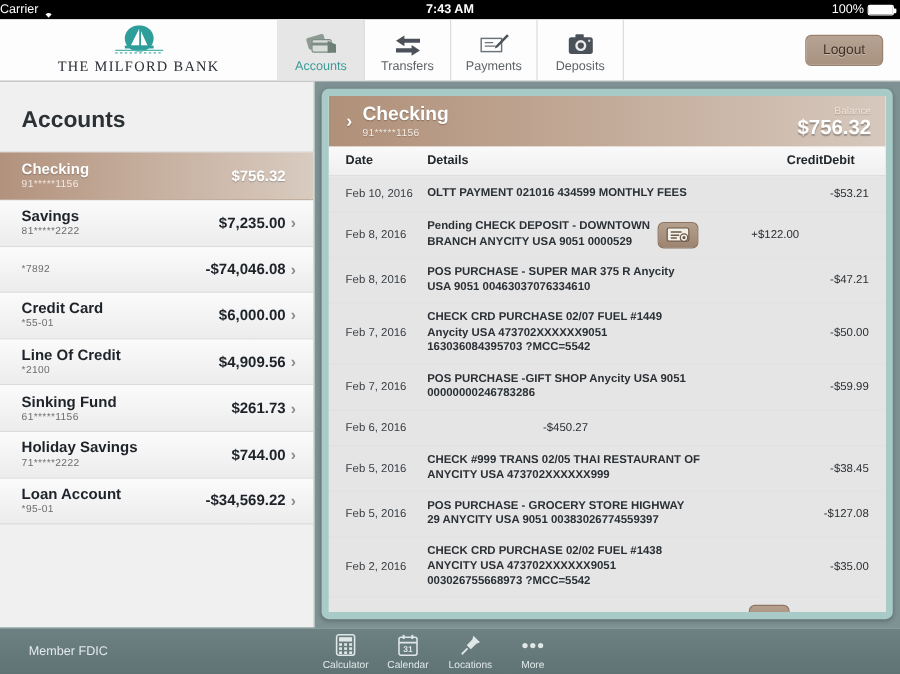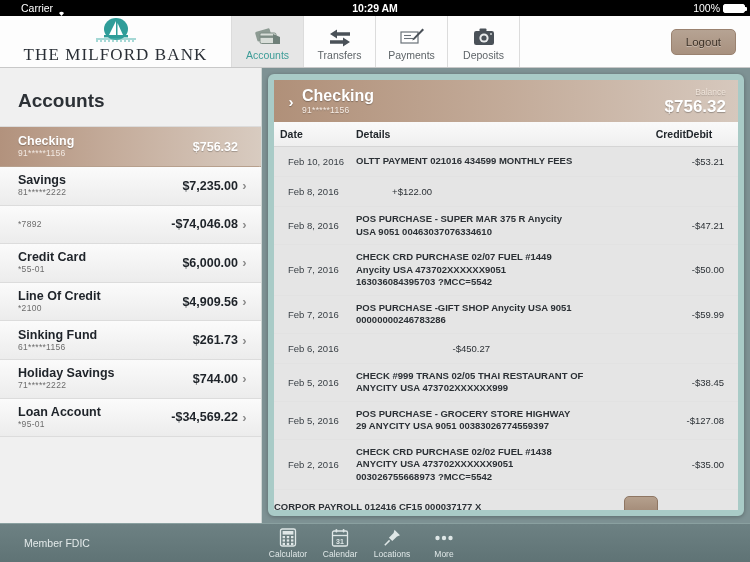--- a/index.html
+++ b/index.html
@@ -9,37 +9,37 @@
     overflow: hidden;
     background: #6f8385;
   }
   #app { position: relative; width: 750px; height: 562px; overflow: hidden; }
 
   
   .statusbar {
     position: absolute; top: 0; left: 0; width: 750px; height: 16px;
     background: #000; color: #fff; font-size: 10.5px; line-height: 16px;
   }
-  .sb-left { position: absolute; left: 21px; top: 0; display: flex; align-items: center; gap: 4px; }
+  .sb-left { position: absolute; left: 0; top: 0; display: flex; align-items: center; gap: 4px; }
   .sb-center { position: absolute; left: 0; width: 750px; text-align: center; font-weight: bold; }
   .sb-right { position: absolute; right: 5px; top: 0; display: flex; align-items: center; gap: 3px; }
   .wifi-icon { display: inline-block; width: 9px; height: 9px; position: relative; top: 1px; }
   .batt { width: 22px; height: 9px; border: 1px solid #fff; border-radius: 2px; position: relative; }
   .batt::after { content: ""; position: absolute; right: -3px; top: 2px; width: 2px; height: 4px; background: #fff; border-radius: 0 1px 1px 0; }
   .batt i { display: block; height: 100%; background: #fff; width: 100%; }
 
   
   .topbar {
     position: absolute; top: 16px; left: 0; width: 750px; height: 52px;
     background: #fdfdfd; border-bottom: 1px solid #c8c8c8;
     display: flex; align-items: stretch;
   }
   .brand { width: 232px; display: flex; flex-direction: column; align-items: center; justify-content: center; border-right: 1px solid #dcdcdc; }
   .brand-mark { width: 46px; height: 26px; }
-  .brand-name { font-family: "Liberation Serif", serif; font-size: 17px; letter-spacing: 1.1px; color: #2a2f36; margin-top: 1px; }
+  .brand-name { font-family: "Liberation Serif", serif; font-size: 12px; letter-spacing: 1.1px; color: #2a2f36; margin-top: 1px; }
 
   .navtabs { display: flex; align-items: stretch; }
   .navtab {
     width: 72px; display: flex; flex-direction: column; align-items: center; justify-content: center;
     border-right: 1px solid #dcdcdc; gap: 1px; cursor: pointer;
   }
   .navtab .ti { height: 26px; display: flex; align-items: flex-end; justify-content: center; }
   .navtab .tl { font-size: 10.5px; color: #5e6468; }
   .navtab.active { background: #e6e6e6; }
   .navtab.active .tl { color: #3c9c97; }
@@ -104,21 +104,21 @@
   .ph-no { font-size: 8.5px; color: #f5ece5; line-height: 11px; letter-spacing: .3px; text-shadow: 0 1px 1px rgba(0,0,0,.2); }
   .ph-right { margin-left: auto; text-align: right; }
   .ph-ballbl { font-size: 8.5px; color: #efe4da; line-height: 10px; text-shadow: 0 1px 1px rgba(0,0,0,.2); }
   .ph-bal { font-size: 17px; font-weight: bold; color: #fff; line-height: 19px; text-shadow: 0 1px 1px rgba(0,0,0,.28); }
 
   .cols {
     height: 25px; display: flex; align-items: center;
     background: linear-gradient(#fafafa, #efefef); border-bottom: 1px solid #d5d5d5;
     font-size: 10.5px; font-weight: bold; color: #22272c;
   }
-  .c-date { width: 82px; padding-left: 6px; }
+  .c-date { width: 82px; padding-left: 14px; }
   .c-det { flex: 1; }
   .c-cred { width: 76px; text-align: right; }
   .c-deb { width: 52px; text-align: left; padding-right: 26px; }
 
   .txlist { height: 369px; overflow: hidden; background: #e5e5e5; }
   .tx { display: flex; align-items: center; border-bottom: 1px solid #e2e2e2; padding: 6px 0; min-height: 30px; }
   .tx-date { width: 82px; padding-left: 14px; font-size: 9.5px; color: #3a4046; flex-shrink: 0; }
   .tx-det { flex: 1; font-size: 9.5px; color: #2b3035; line-height: 12.5px; padding-right: 6px; white-space: pre-line; font-weight: bold; }
   .tx-cred { width: 76px; text-align: right; font-size: 9.5px; color: #2b3035; flex-shrink: 0; }
   .tx-deb { width: 72px; text-align: right; padding-right: 14px; font-size: 9.5px; color: #2b3035; flex-shrink: 0; }
@@ -148,21 +148,21 @@
 
   <div class="statusbar">
     <div class="sb-left">
       <span>Carrier</span>
       <span class="wifi-icon">
         <svg width="9" height="9" viewBox="0 0 12 12">
             <path d="M6 10.5 L2.6 6.6 A5 5 0 0 1 9.4 6.6 Z" fill="#fff"></path>
           </svg>
       </span>
     </div>
-    <div class="sb-center">10:29 AM</div>
+    <div class="sb-center">7:43 AM</div>
     <div class="sb-right">
       <span>100%</span>
       <span class="batt">
           <i></i>
         </span>
     </div>
   </div>
 
   <div class="topbar">
     <div class="brand">
@@ -325,20 +325,34 @@
           <div class="tx">
             <div class="tx-date">Feb 10, 2016</div>
             <div class="tx-detwrap">
               <div class="tx-det">OLTT PAYMENT 021016 434599 MONTHLY FEES</div>
             </div>
             <div class="tx-cred"></div>
             <div class="tx-deb">-$53.21</div>
           </div>
           <div class="tx">
             <div class="tx-date">Feb 8, 2016</div>
+            <div class="tx-detwrap">
+              <div class="tx-det">Pending CHECK DEPOSIT - DOWNTOWN
+BRANCH ANYCITY USA 9051 0000529</div>
+              <div class="chk-btn">
+                <svg width="20" height="13" viewBox="0 0 20 13">
+                  <rect x="1" y="1" width="18" height="11" rx="1.4" fill="#f3efe9" stroke="#6d5947" stroke-width="1"></rect>
+                  <line x1="4" y1="4.3" x2="13" y2="4.3" stroke="#6d5947" stroke-width="1.3"></line>
+                  <line x1="4" y1="7" x2="11" y2="7" stroke="#6d5947" stroke-width="1.3"></line>
+                  <line x1="4" y1="9.4" x2="9" y2="9.4" stroke="#6d5947" stroke-width="1.3"></line>
+                  <circle cx="15" cy="9" r="3.1" fill="#f3efe9" stroke="#6d5947" stroke-width="1"></circle>
+                  <circle cx="15" cy="9" r="1.3" fill="#6d5947"></circle>
+                </svg>
+              </div>
+            </div>
             <div class="tx-cred">+$122.00</div>
             <div class="tx-deb"></div>
           </div>
           <div class="tx">
             <div class="tx-date">Feb 8, 2016</div>
             <div class="tx-detwrap">
               <div class="tx-det">POS PURCHASE -  SUPER MAR 375 R Anycity
 USA 9051 00463037076334610</div>
             </div>
             <div class="tx-cred"></div>

